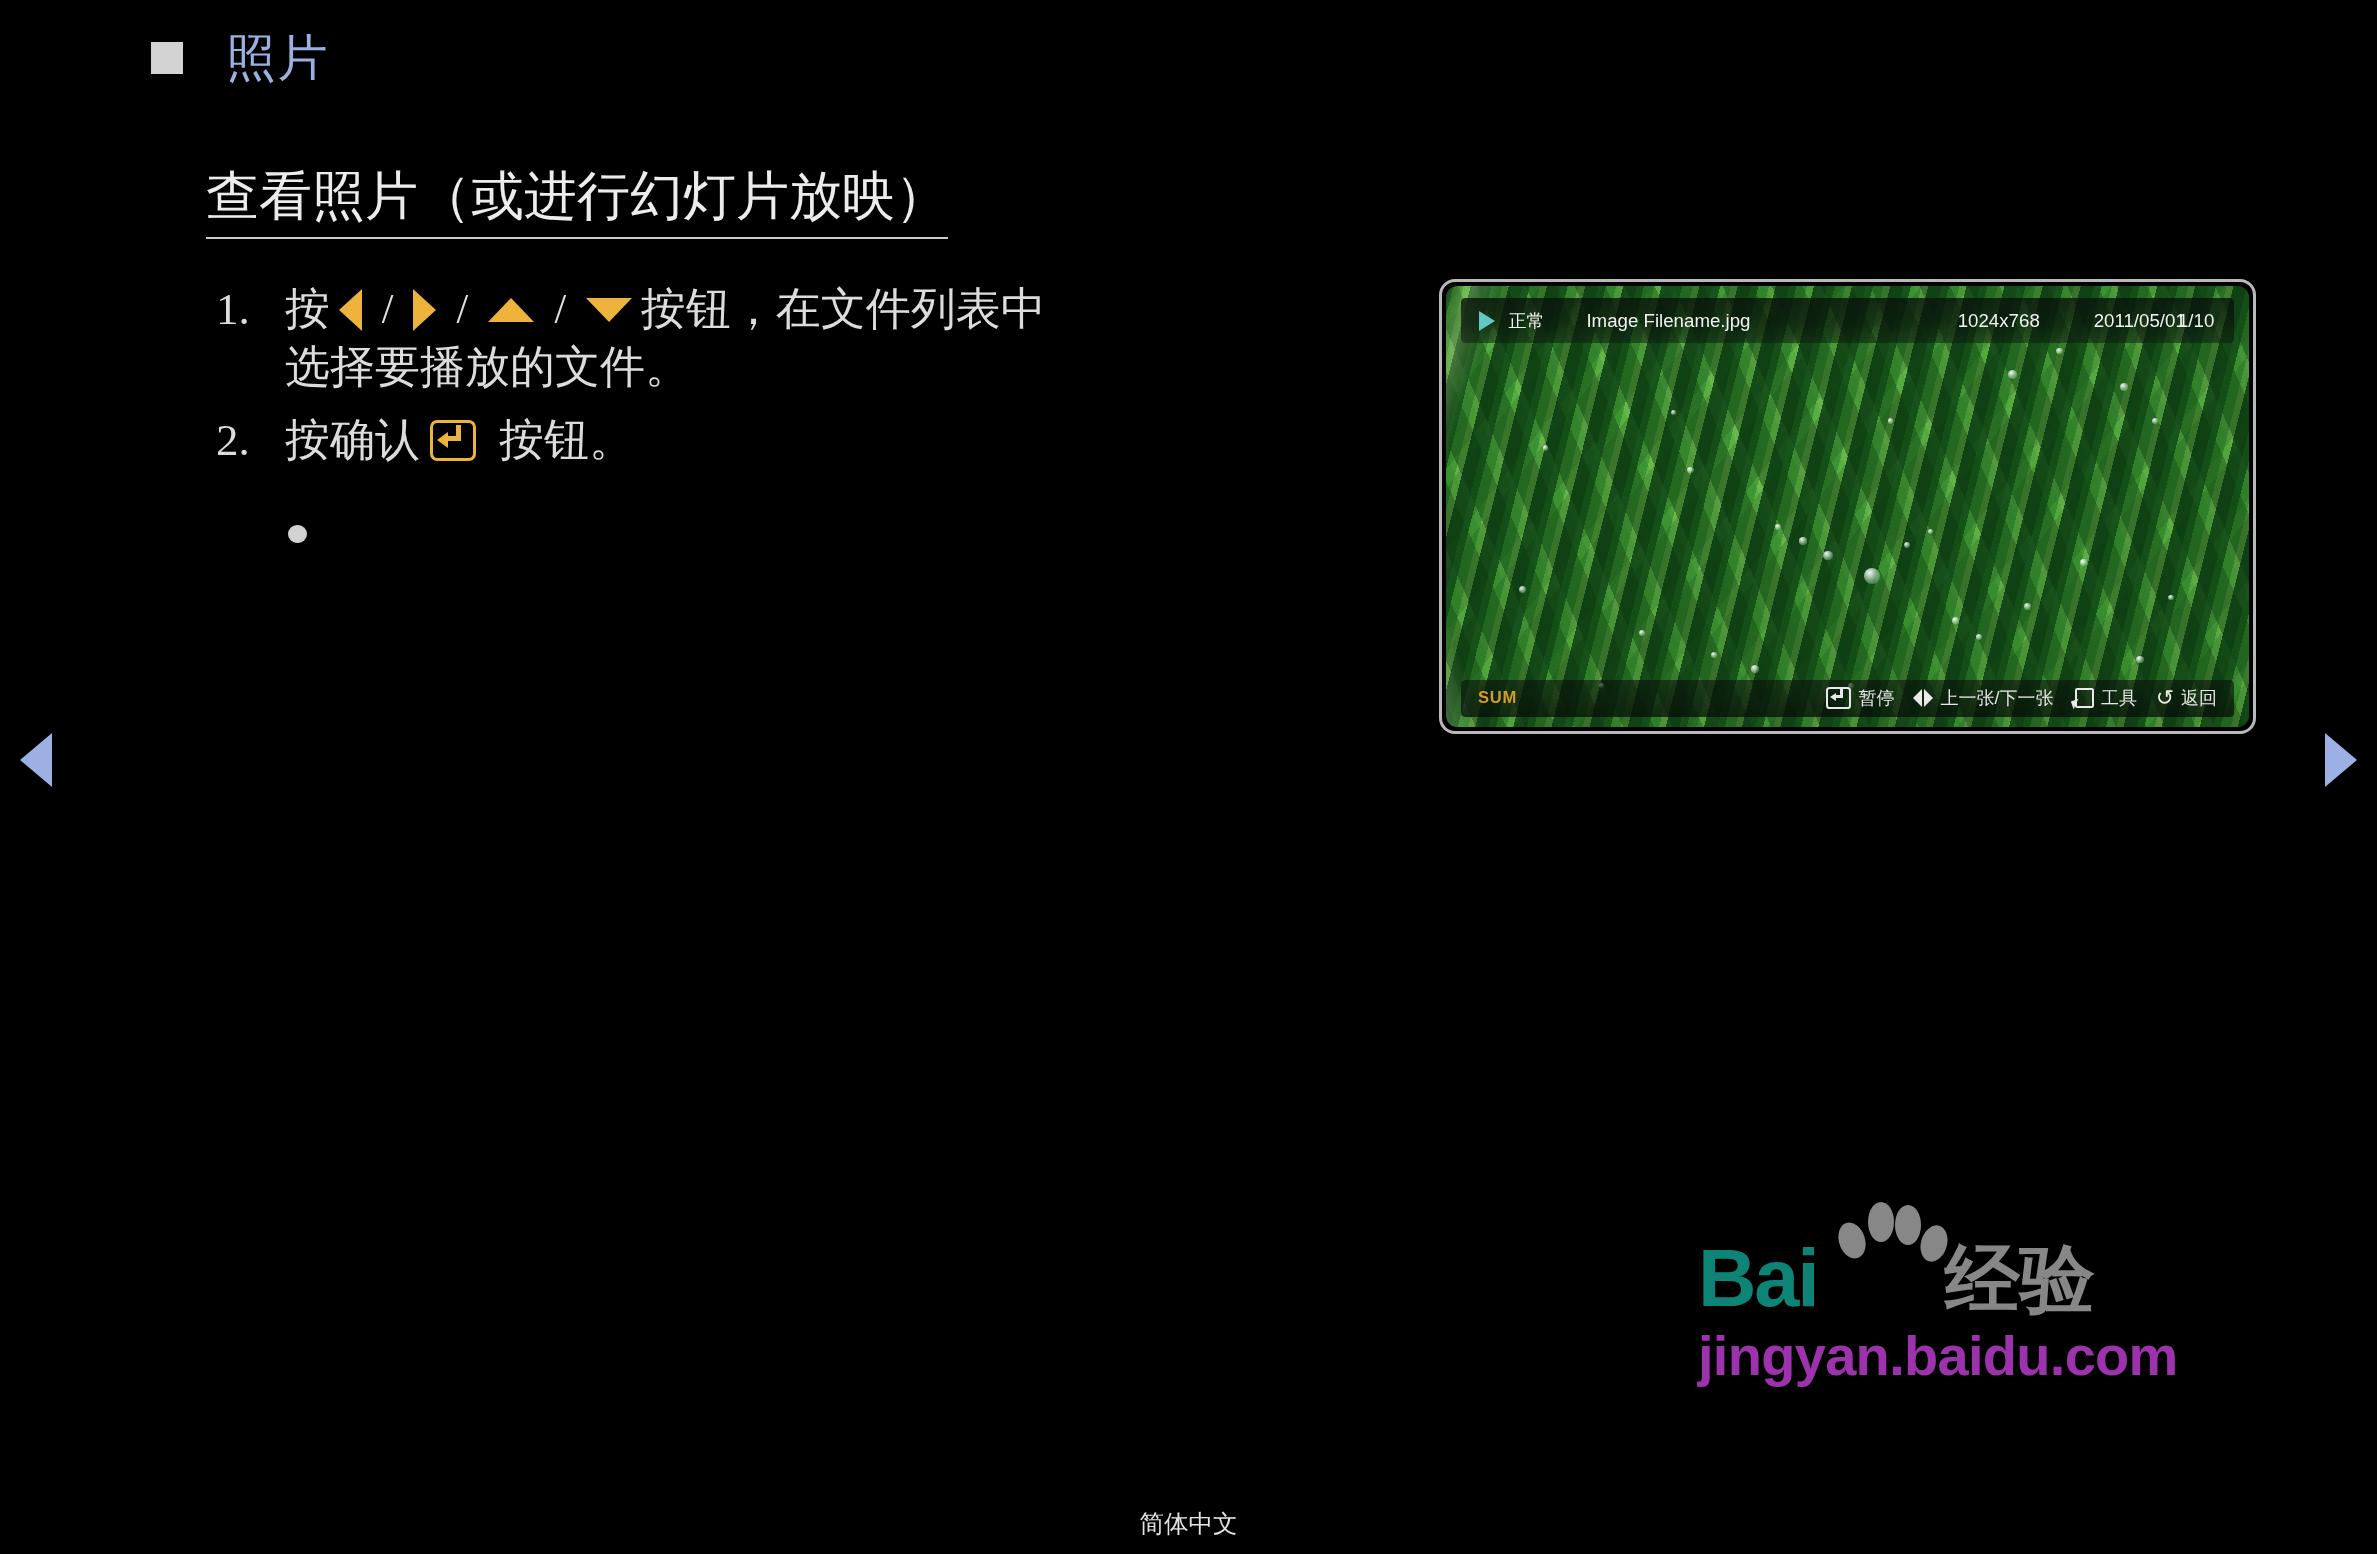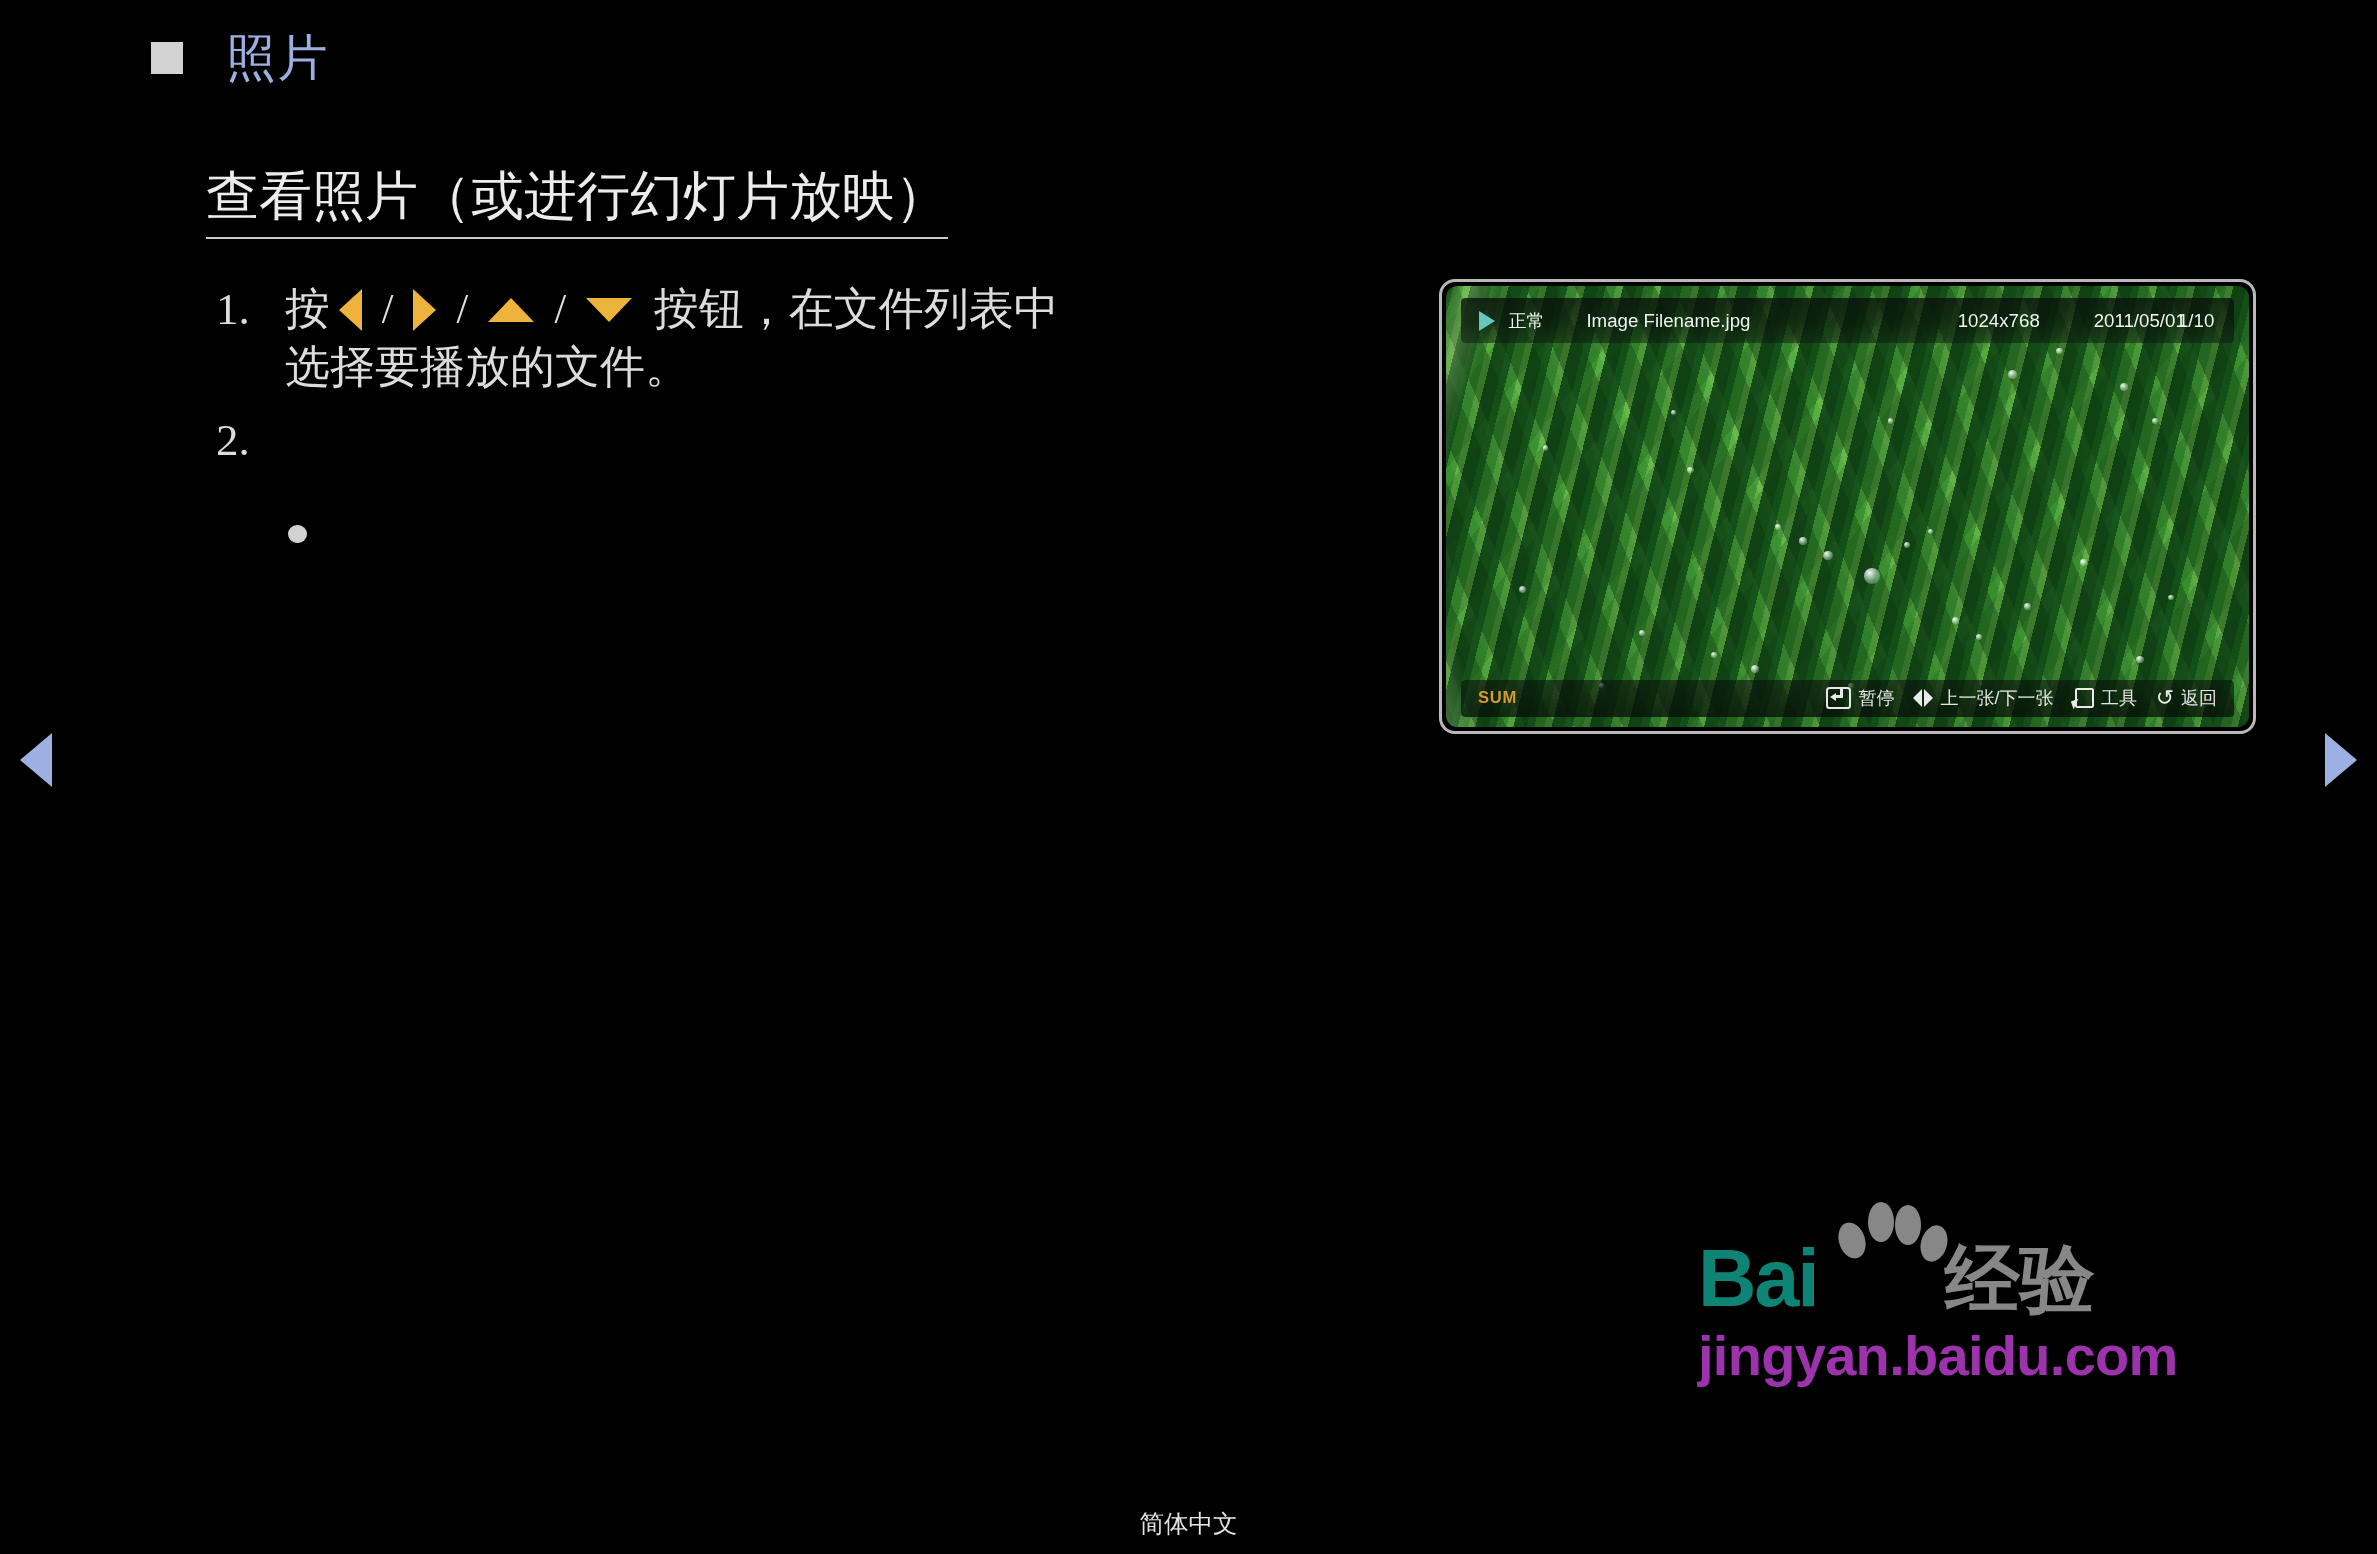--- a/index.html
+++ b/index.html
@@ -445,28 +445,39 @@
     <div class="list-body">
       <div class="line">
         <span>按</span>
         <span class="tri tri-left"></span>
         <span class="slash">/</span>
         <span class="tri tri-right"></span>
         <span class="slash">/</span>
         <span class="tri tri-up"></span>
         <span class="slash">/</span>
         <span class="tri tri-down"></span>
-        <span style="margin-left:13px">按钮，在文件列表中</span>
+        <span style="">按钮，在文件列表中</span>
       </div>
       <div class="line">选择要播放的文件。</div>
     </div>
   </div>
 
   <div class="list-item" style="margin-top:8.6px">
     <div class="list-num">2.</div>
+    <div class="list-body">
+      <div class="line">
+        <span>按确认</span>
+        <span class="enter-key">
+          <span class="ek-arrow"></span>
+          <span class="ek-bar"></span>
+          <span class="ek-stem"></span>
+        </span>
+        <span style="margin-left:13px">按钮。</span>
+      </div>
+    </div>
   </div>
 
   <div class="sub-bullet-row">
     <div class="dot"></div>
     <div class="list-body">
     </div>
   </div>
 
 </div>
 

